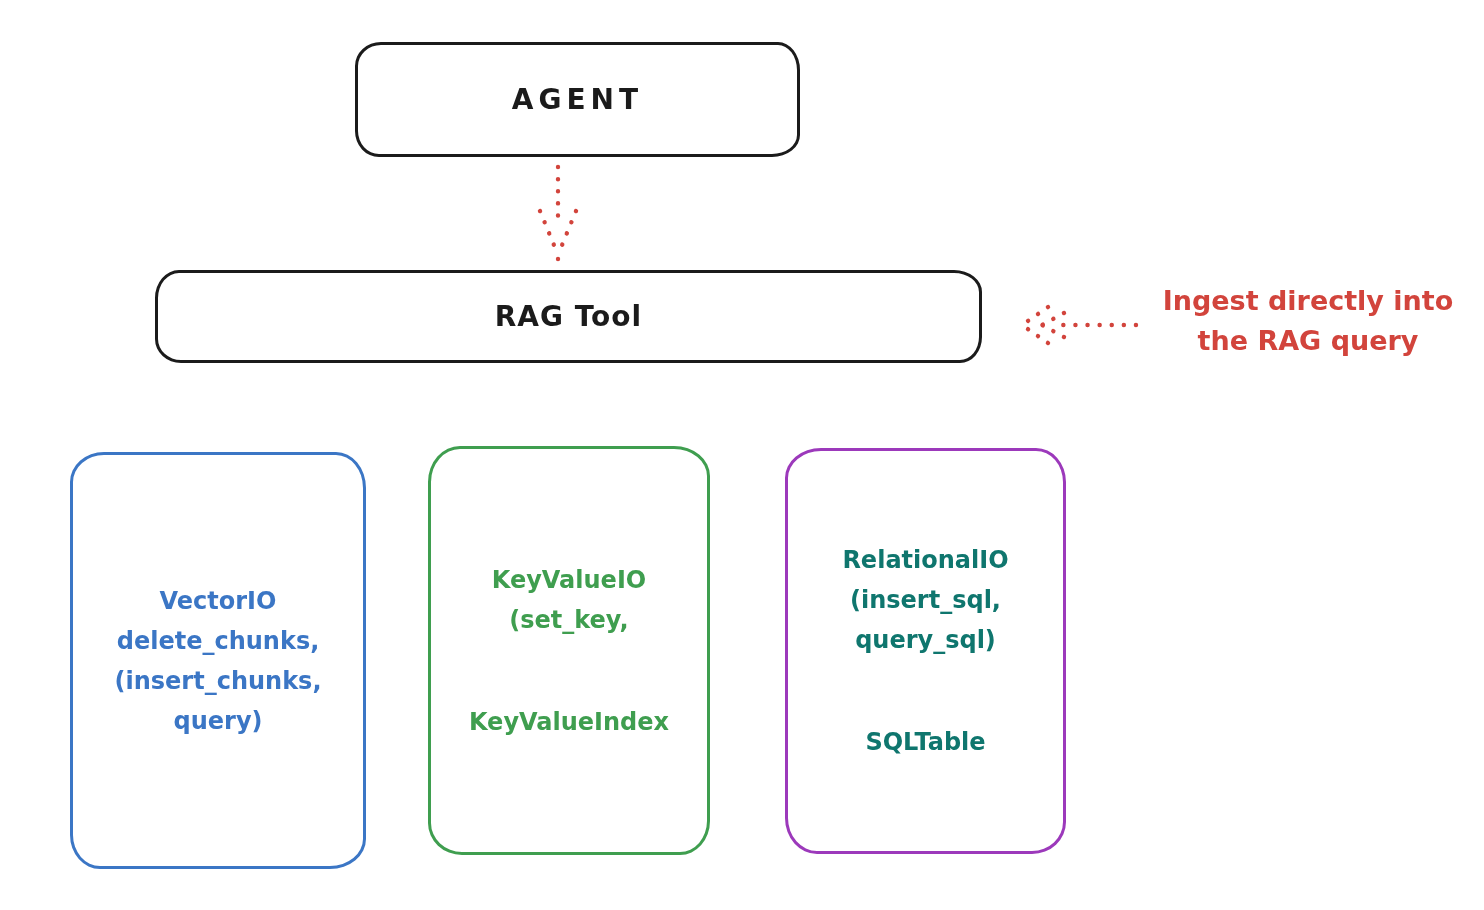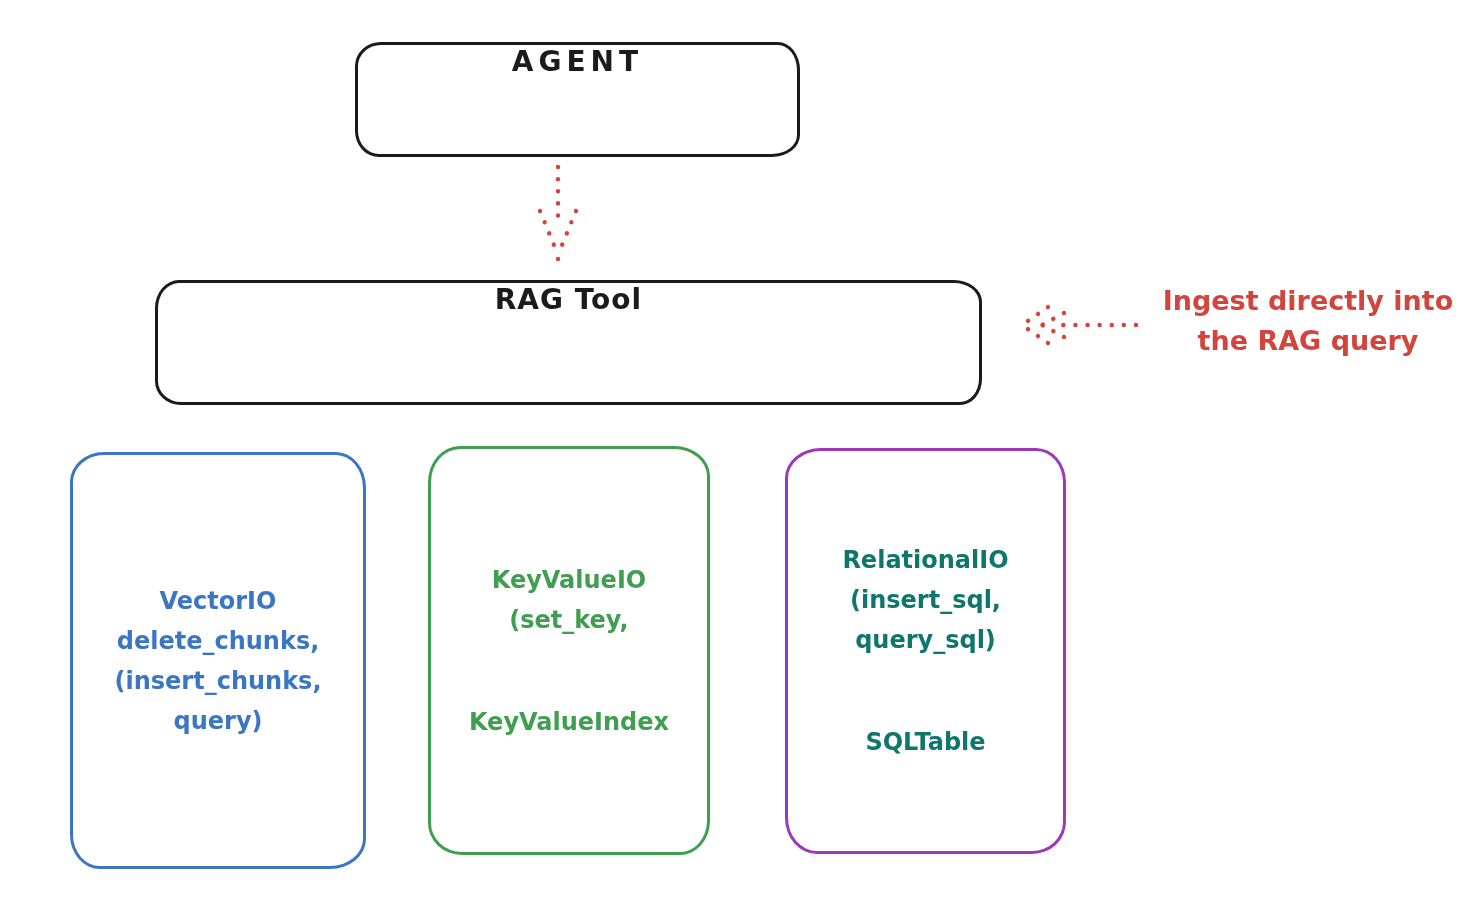--- a/index.html
+++ b/index.html
@@ -13,42 +13,42 @@
     width: 1484px;
     height: 910px;
     background: #ffffff;
     overflow: hidden;
   }
   
   .sketch-box {
     position: absolute;
     background: #ffffff;
     display: flex;
+    align-items: center;
     justify-content: center;
     box-sizing: border-box;
   }
   .black-box {
     border: 3.6px solid #1b1b1b;
     color: #1b1b1b;
   }
   .agent-box {
     left: 355px; top: 42px;
     width: 445px; height: 115px;
     border-radius: 26px 22px 28px 24px / 24px 28px 22px 26px;
   }
   .agent-box .box-label {
     font-size: 28px;
     font-weight: 700;
     letter-spacing: 5px;
   }
   .rag-box {
     left: 155px; top: 270px;
-    width: 827px; height: 125px;
+    width: 827px; height: 93px;
     border-radius: 24px 28px 22px 26px / 28px 22px 26px 24px;
-    margin-top: 10px;
   }
   .rag-box .box-label {
     font-size: 28px;
     font-weight: 600;
     letter-spacing: 1px;
   }
   
   .io-box {
     position: absolute;
     background: #ffffff;

